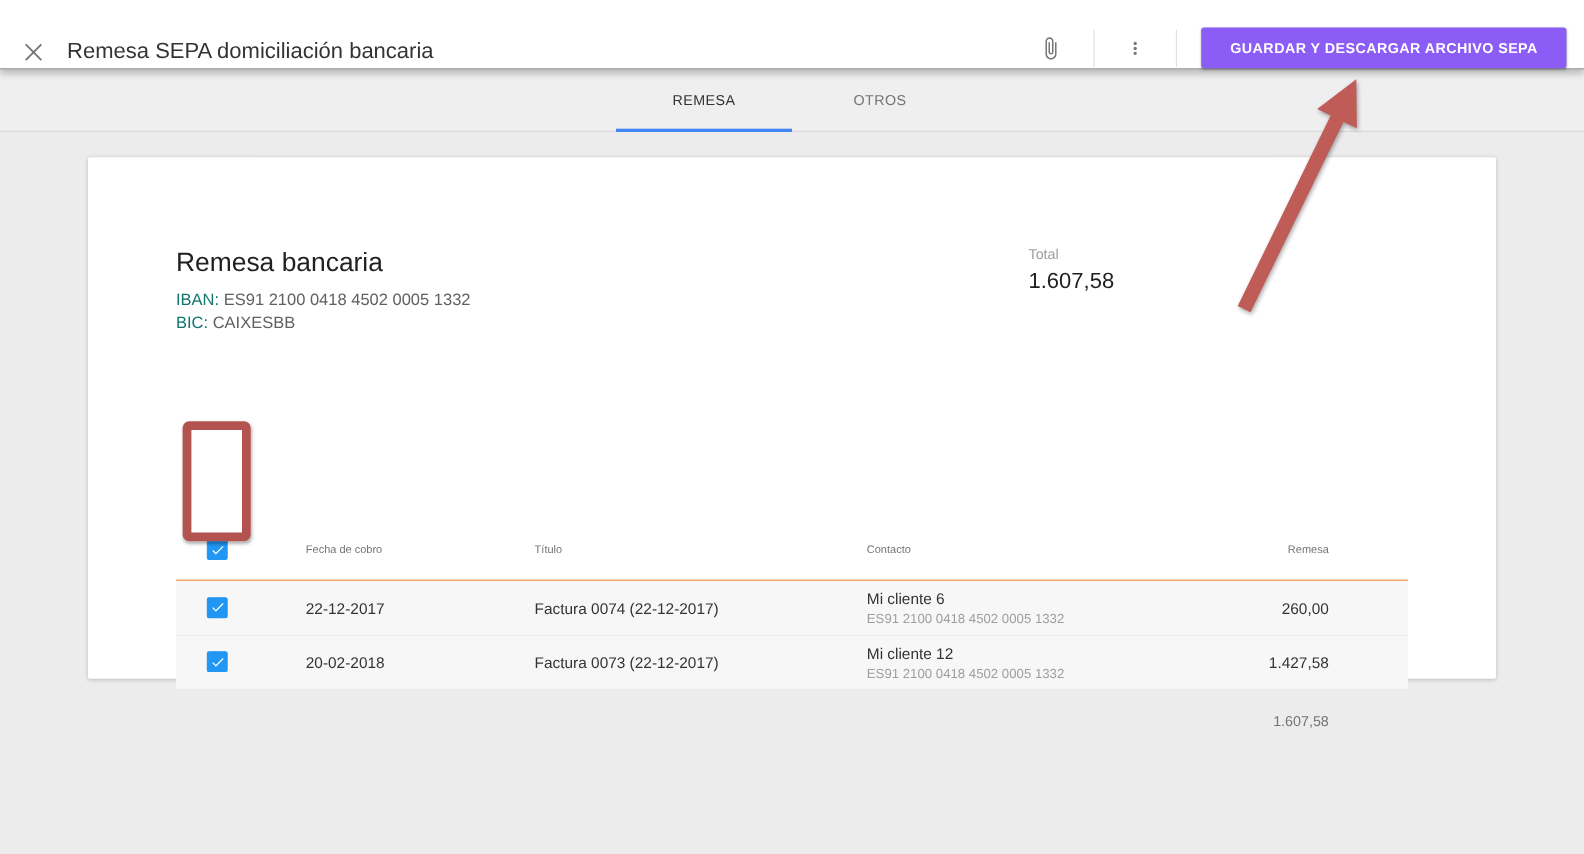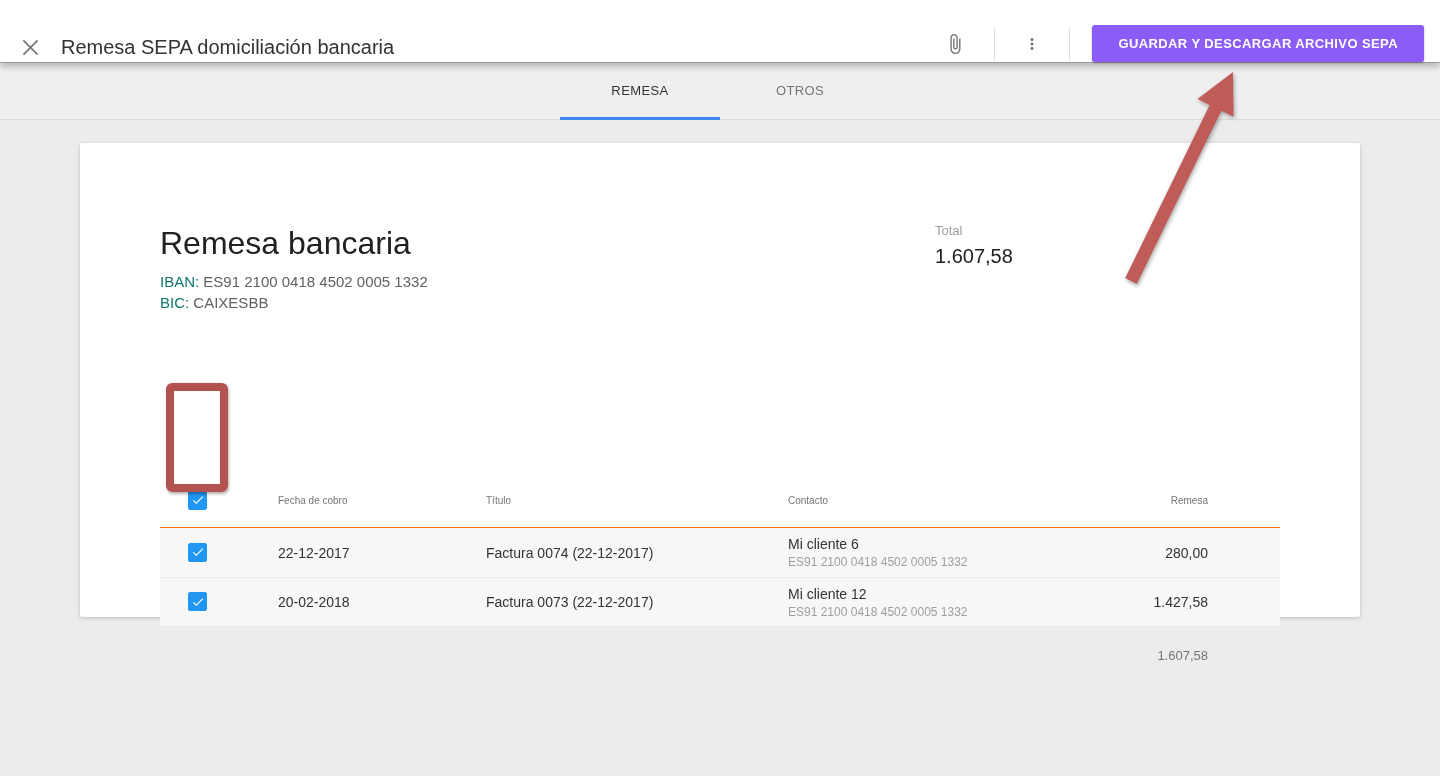--- a/index.html
+++ b/index.html
@@ -25,21 +25,21 @@
     border-bottom:1px solid #d9d9d9; display:flex; justify-content:center; align-items:stretch; }
   .tab { width:160px; display:flex; align-items:center; justify-content:center;
     font-size:13px; font-weight:500; color:#757575; letter-spacing:0.4px; position:relative; cursor:pointer; }
   .tab.active { color:#333; }
   .tab.active::after { content:""; position:absolute; bottom:-1px; left:0; right:0; height:3px; background:#4285f4; }
 
   
   .card { position:absolute; top:143px; left:80px; width:1280px; height:474px; background:#fff;
     border-radius:2px; box-shadow:0 1px 4px rgba(0,0,0,0.2); }
   .card-head { position:absolute; top:82px; left:80px; }
-  .card-title { margin:0 0 9px 0; font-size:32px; font-weight:400; color:#212121; }
+  .card-title { margin:0 0 9px 0; font-size:24px; font-weight:400; color:#212121; }
   .meta { font-size:15px; line-height:21px; }
   .meta .lbl { color:#0f766e; }
   .meta .val { color:#616161; }
   .total-block { position:absolute; left:855px; top:80px; }
   .total-label { font-size:13px; color:#9e9e9e; margin-bottom:7px; }
   .total-value { font-size:20px; color:#212121; }
 
   
   .table { position:absolute; top:335px; left:80px; width:1120px; }
   .trow { display:grid; grid-template-columns:76px 208px 302px 1fr 180px; align-items:center; }
@@ -146,21 +146,21 @@
                   <path fill="#fff" d="M9 16.2 4.8 12l-1.4 1.4L9 19 21 7l-1.4-1.4z"></path>
                 </svg>
             </span>
           </div>
           <div class="cell">22-12-2017</div>
           <div class="cell">Factura 0074 (22-12-2017)</div>
           <div class="cell">
             <div class="contact-name">Mi cliente 6</div>
             <div class="contact-iban">ES91 2100 0418 4502 0005 1332</div>
           </div>
-          <div class="cell importe">280,00</div>
+          <div class="cell importe">260,00</div>
         </div>
 
         <div class="trow">
           <div class="check-cell">
             <span class="checkbox checked">
               <svg viewBox="0 0 24 24">
                   <path fill="#fff" d="M9 16.2 4.8 12l-1.4 1.4L9 19 21 7l-1.4-1.4z"></path>
                 </svg>
             </span>
           </div>

